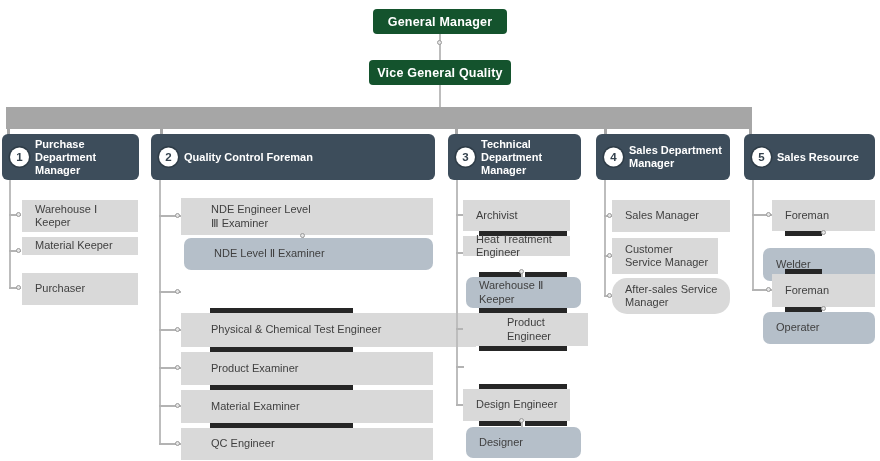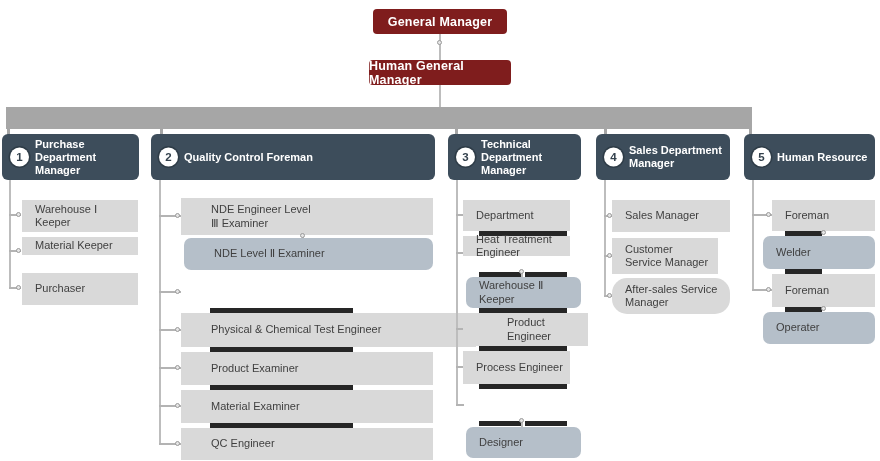--- a/index.html
+++ b/index.html
@@ -1,18 +1,18 @@
 <!DOCTYPE html>
 <html><head>
 <meta charset="utf-8">
 <style>
   html,body{margin:0;padding:0;background:#fff;}
   .canvas{position:relative;width:880px;height:461px;background:#ffffff;overflow:hidden;
           font-family:"Liberation Sans","DejaVu Sans",sans-serif;}
-  .nbox{position:absolute;background:#7f1d1d;color:#ffffff;border-radius:4px;
+  .nbox{position:absolute;background:#14532d;color:#ffffff;border-radius:4px;
         display:flex;align-items:center;justify-content:center;
         font-size:12.5px;font-weight:bold;letter-spacing:.2px;}
   .hdr{position:absolute;top:134px;height:46px;background:#3d4d5b;color:#ffffff;
        border-radius:6px;display:flex;align-items:center;font-size:11px;font-weight:bold;
        line-height:13px;box-sizing:border-box;}
   .badge{position:absolute;left:8px;top:50%;transform:translateY(-50%);width:19px;height:19px;
          border-radius:50%;background:#ffffff;color:#33414d;display:flex;align-items:center;
          justify-content:center;font-size:11.5px;font-weight:bold;
          box-shadow:0 0 0 1.5px #2e3c47;}
   .hdr-label{margin-left:33px;margin-right:5px;}
@@ -29,21 +29,21 @@
   .tbar{position:absolute;background:#a6a6a6;}
 </style>
 </head>
 <body>
 
 <div class="canvas">
 
   <div class="nbox" style="left:373px;top:9px;width:134px;height:25px;">General Manager</div>
   <div class="vline" style="left:439px;top:34px;height:26px;"></div>
   <div class="dot" style="left:437px;top:40px;"></div>
-  <div class="nbox" style="left:369px;top:60px;width:142px;height:25px;">Human General Manager</div>
+  <div class="nbox" style="left:369px;top:60px;width:142px;height:25px;">Vice General Quality</div>
   <div class="vline" style="left:439px;top:85px;height:23px;"></div>
 
   <div class="tbar" style="left:6px;top:107px;width:746px;height:22px;"></div>
   <div class="tbar" style="left:7px;top:129px;width:3px;height:6px;"></div>
   <div class="tbar" style="left:160px;top:129px;width:3px;height:6px;"></div>
   <div class="tbar" style="left:455px;top:129px;width:3px;height:6px;"></div>
   <div class="tbar" style="left:604px;top:129px;width:3px;height:6px;"></div>
   <div class="tbar" style="left:749px;top:129px;width:3px;height:6px;"></div>
 
   <div class="hdr" style="left:2px;width:137px;">
@@ -57,21 +57,21 @@
   <div class="hdr" style="left:448px;width:133px;">
     <span class="badge">3</span>
     <span class="hdr-label">Technical Department Manager</span>
   </div>
   <div class="hdr" style="left:596px;width:134px;">
     <span class="badge">4</span>
     <span class="hdr-label">Sales Department Manager</span>
   </div>
   <div class="hdr" style="left:744px;width:131px;">
     <span class="badge">5</span>
-    <span class="hdr-label">Human Resource</span>
+    <span class="hdr-label">Sales Resource</span>
   </div>
 
   <div class="vline" style="left:9px;top:180px;height:109px;"></div>
   <div class="hline" style="left:9px;top:214px;width:12px;"></div>
   <div class="hline" style="left:9px;top:250px;width:12px;"></div>
   <div class="hline" style="left:9px;top:287px;width:12px;"></div>
   <div class="dot" style="left:16px;top:212px;"></div>
   <div class="dot" style="left:16px;top:248px;"></div>
   <div class="dot" style="left:16px;top:285px;"></div>
 
@@ -107,33 +107,33 @@
   <div class="dbar" style="left:210px;top:423px;width:143px;"></div>
   <div class="item pad-wide" style="left:181px;top:428px;width:252px;height:32px;">QC Engineer</div>
 
   <div class="vline" style="left:456px;top:180px;height:226px;"></div>
   <div class="hline" style="left:456px;top:214px;width:8px;"></div>
   <div class="hline" style="left:456px;top:252px;width:8px;"></div>
   <div class="hline" style="left:456px;top:328px;width:8px;"></div>
   <div class="hline" style="left:456px;top:366px;width:8px;"></div>
   <div class="hline" style="left:456px;top:404px;width:8px;"></div>
 
-  <div class="item" style="left:463px;top:200px;width:107px;height:31px;">Department</div>
+  <div class="item" style="left:463px;top:200px;width:107px;height:31px;">Archivist</div>
   <div class="dbar" style="left:479px;top:231px;width:88px;"></div>
   <div class="item" style="left:463px;top:236px;width:107px;height:20px;">Heat Treatment Engineer</div>
   <div class="dbar" style="left:479px;top:272px;width:42px;"></div>
   <div class="dbar" style="left:525px;top:272px;width:42px;"></div>
   <div class="vline" style="left:521px;top:271px;height:6px;"></div>
   <div class="dot" style="left:519px;top:269px;"></div>
   <div class="item child" style="left:466px;top:277px;width:115px;height:31px;">Warehouse Ⅱ Keeper</div>
   <div class="dbar" style="left:479px;top:308px;width:88px;"></div>
   <div class="item" style="left:463px;top:313px;width:125px;height:33px;padding-left:44px;">Product Engineer</div>
   <div class="dbar" style="left:479px;top:346px;width:88px;"></div>
-  <div class="item" style="left:463px;top:351px;width:107px;height:33px;">Process Engineer</div>
   <div class="dbar" style="left:479px;top:384px;width:88px;"></div>
+  <div class="item" style="left:463px;top:389px;width:107px;height:32px;">Design Engineer</div>
   <div class="dbar" style="left:479px;top:421px;width:42px;"></div>
   <div class="dbar" style="left:525px;top:421px;width:42px;"></div>
   <div class="vline" style="left:521px;top:420px;height:7px;"></div>
   <div class="dot" style="left:519px;top:418px;"></div>
   <div class="item child" style="left:466px;top:427px;width:115px;height:31px;">Designer</div>
 
   <div class="vline" style="left:604px;top:180px;height:116px;"></div>
   <div class="hline" style="left:604px;top:215px;width:9px;"></div>
   <div class="hline" style="left:604px;top:255px;width:9px;"></div>
   <div class="hline" style="left:604px;top:295px;width:9px;"></div>
@@ -147,20 +147,20 @@
 
   <div class="vline" style="left:752px;top:180px;height:111px;"></div>
   <div class="hline" style="left:752px;top:214px;width:20px;"></div>
   <div class="hline" style="left:752px;top:289px;width:20px;"></div>
   <div class="dot" style="left:766px;top:212px;"></div>
   <div class="dot" style="left:766px;top:287px;"></div>
 
   <div class="item" style="left:772px;top:200px;width:103px;height:31px;">Foreman</div>
   <div class="dbar" style="left:785px;top:231px;width:37px;"></div>
   <div class="dot" style="left:821px;top:230px;"></div>
-  <div class="item child" style="left:763px;top:236px;width:112px;height:33px;">Welder</div>
+  <div class="item child" style="left:763px;top:248px;width:112px;height:33px;">Welder</div>
   <div class="dbar" style="left:785px;top:269px;width:37px;"></div>
   <div class="item" style="left:772px;top:274px;width:103px;height:33px;">Foreman</div>
   <div class="dbar" style="left:785px;top:307px;width:37px;"></div>
   <div class="dot" style="left:821px;top:306px;"></div>
   <div class="item child" style="left:763px;top:312px;width:112px;height:32px;">Operater</div>
 
 </div>
 
 </body></html>

